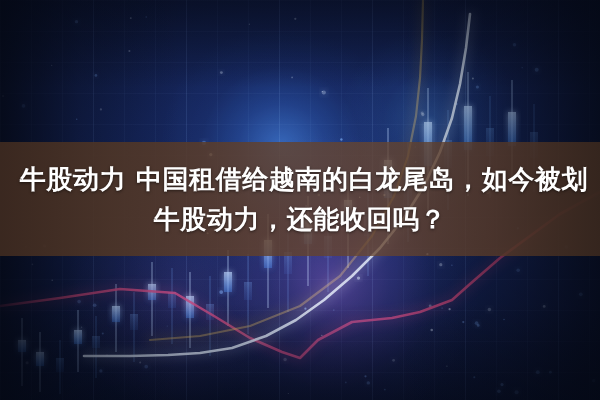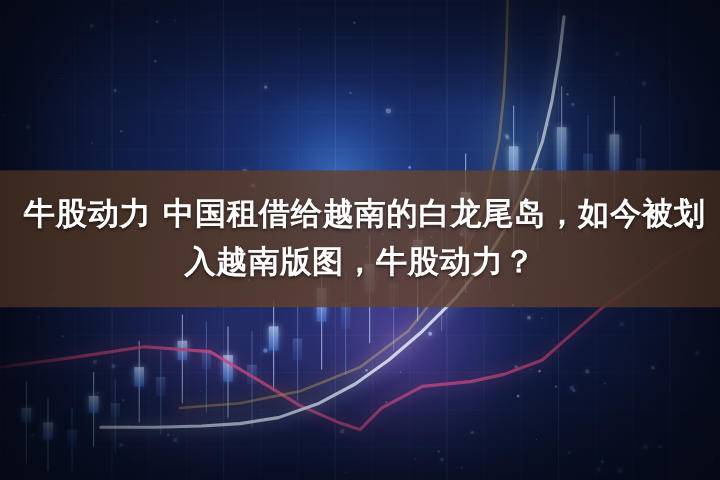--- a/index.html
+++ b/index.html
@@ -309,16 +309,16 @@
   <div class="layer" id="glow-blue"></div>
   <div class="layer" id="glow-cyan"></div>
   <div class="layer" id="glow-violet"></div>
   <div class="layer" id="glow-violet2"></div>
   <div class="layer" id="bg-vignette"></div>
 
   <div id="title-band"></div>
 
   <div id="title-block">
     <div class="title-line first">牛股动力 中国租借给越南的白龙尾岛，如今被划</div>
-    <div class="title-line">入越南版图，牛股动力？</div>
+    <div class="title-line">牛股动力，还能收回吗？</div>
   </div>
 
 </div>
 
 </body></html>

